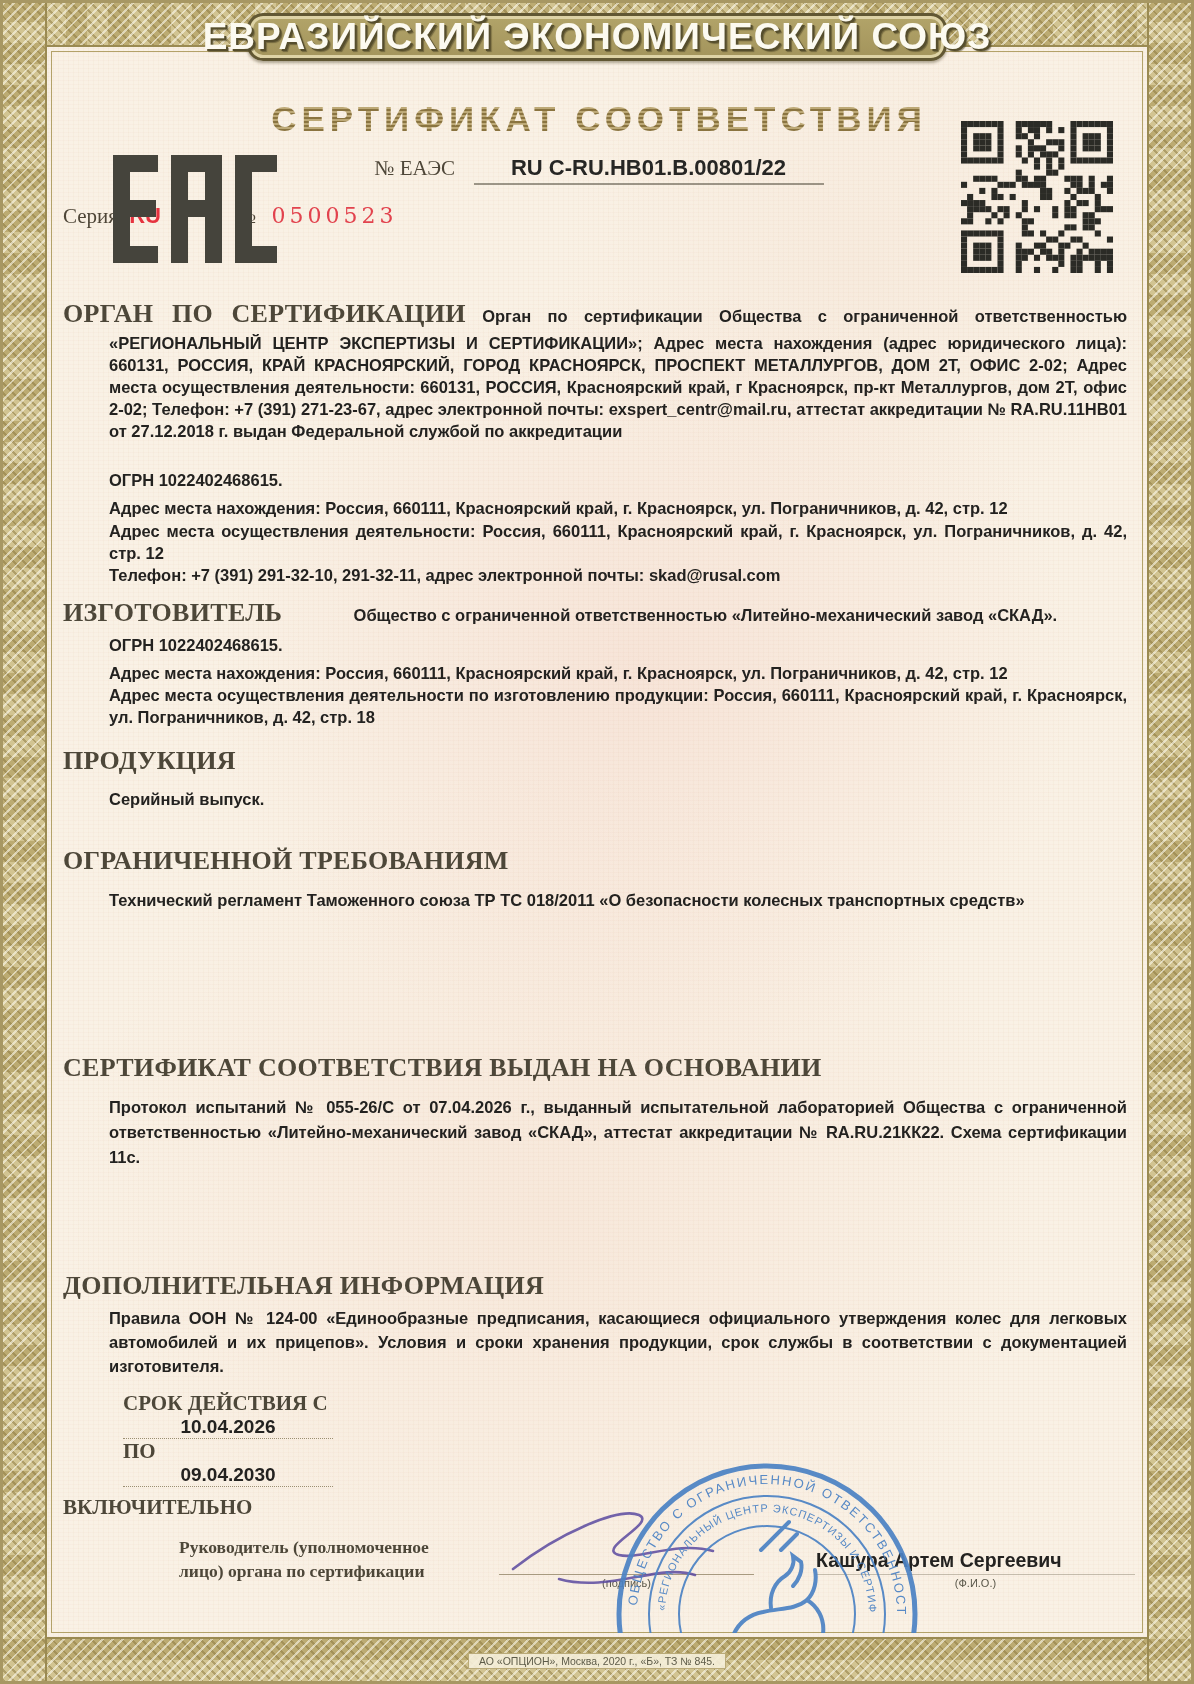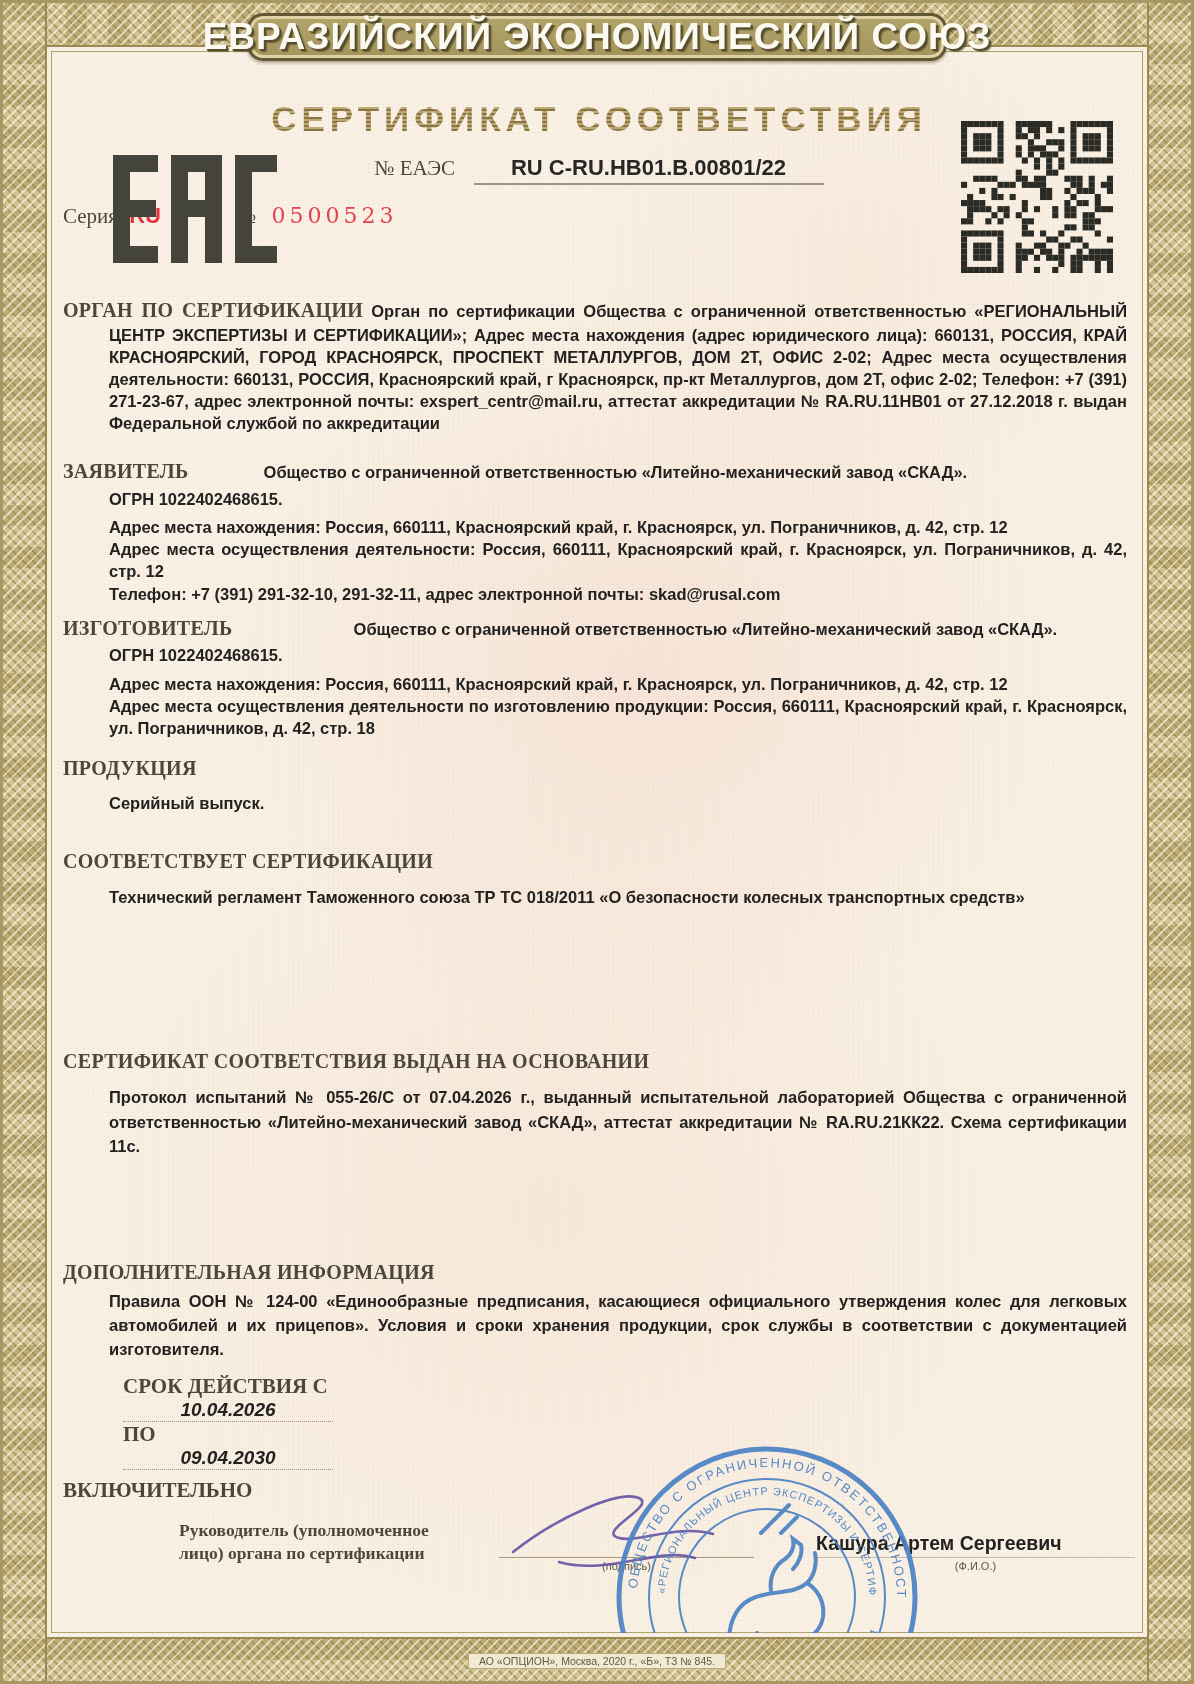--- a/index.html
+++ b/index.html
@@ -76,41 +76,41 @@
   .cert-value { display:inline-block; min-width:350px; margin-left:14px; font-size:22px; font-weight:800; color:#262624; border-bottom:2px solid rgba(80,75,60,.55); padding:0 10px 2px; }
   .series-line { margin-top:18px; text-align:left; font-family:"Liberation Serif", serif; font-size:21px; color:#4e4638; }
   .series-val { color:#e6333f; font-family:"Liberation Sans", sans-serif; font-weight:800; font-size:22px; margin-right:70px; margin-left:6px; }
   .blank-no { margin-left:10px; font-family:"DejaVu Serif", serif; font-size:22px; color:#e2434e; letter-spacing:4px; }
 
   
   .sections { padding-right:8px; }
   .para { font-size:16.5px; font-weight:700; color:#232220; text-align:justify; line-height:1.34; }
   .hang { padding-left:46px; }
   .hang > .sec-label { margin-left:-46px; }
-  .sec-label { font-family:"Liberation Serif", serif; font-weight:700; font-size:20px; color:#4d4739; letter-spacing:.3px; }
+  .sec-label { font-family:"Liberation Serif", serif; font-weight:700; font-size:26px; color:#4d4739; letter-spacing:.3px; }
   .sec-label.block { display:block; margin-bottom:6px; }
   .indent { padding-left:46px; }
   .sp6 { height:6px; } .sp3 { height:3px; }
 
   .sec-org { margin-top:2px; }
   .sec-applicant { margin-top:24px; }
   .sec-manufacturer { margin-top:10px; }
   .sec-product { margin-top:18px; }
   .sec-product .para { max-width:980px; }
   .sec-tnved { margin-top:76px; display:flex; align-items:baseline; }
   .tnved-value { font-size:19px; font-weight:800; color:#232220; margin-left:66px; letter-spacing:1px; }
   .sec-req { margin-top:36px; }
   .sec-basis { margin-top:140px; }
   .sec-basis .para, .sec-req .para { line-height:1.5; }
   .sec-add { margin-top:102px; }
   .sec-add .para { line-height:1.45; }
 
   .validity { margin-top:12px; font-family:"Liberation Serif", serif; font-size:21px; font-weight:700; color:#4d4739; }
   .validity-row { display:flex; align-items:baseline;flex-direction:column; }
-  .date-slot { display:inline-block; width:210px; text-align:center; font-family:"Liberation Sans", sans-serif; font-size:19px; font-weight:800; color:#232220; border-bottom:1.5px dotted #9b8e72; margin:0 14px;font-style:italic; }
+  .date-slot { display:inline-block; width:210px; text-align:center; font-family:"Liberation Sans", sans-serif; font-size:19px; font-weight:800; color:#232220; border-bottom:1.5px dotted #9b8e72; margin:0 14px; }
   .po-label { margin-left:60px; }
   .inclusive { margin-top:8px; }
 
   
   .sig-zone { position:relative; margin-top:16px; padding-left:116px; }
   .sig-row { display:grid; grid-template-columns:320px 255px 1fr; align-items:end; margin-bottom:22px; }
   .sig-role { font-family:"Liberation Serif", serif; font-weight:700; font-size:17.5px; color:#4d4739; line-height:1.35; padding-bottom:6px; }
   .sig-role span { display:block; }
   .sig-mid { text-align:center; position:relative; }
   .sig-mid .line { border-bottom:1px solid #a79a80; height:0; }
@@ -465,24 +465,20 @@
     <div class="sections">
 
       <div class="sec-org">
         <p class="para hang">
           <span class="sec-label">ОРГАН ПО СЕРТИФИКАЦИИ</span>
           <span>Орган по сертификации Общества с ограниченной ответственностью «РЕГИОНАЛЬНЫЙ ЦЕНТР ЭКСПЕРТИЗЫ И СЕРТИФИКАЦИИ»; Адрес места нахождения (адрес юридического лица): 660131, РОССИЯ, КРАЙ КРАСНОЯРСКИЙ, ГОРОД КРАСНОЯРСК, ПРОСПЕКТ МЕТАЛЛУРГОВ, ДОМ 2Т, ОФИС 2-02; Адрес места осуществления деятельности: 660131, РОССИЯ, Красноярский край, г Красноярск, пр-кт Металлургов, дом 2Т, офис 2-02; Телефон: +7 (391) 271-23-67, адрес электронной почты: exspert_centr@mail.ru, аттестат аккредитации № RA.RU.11НВ01 от 27.12.2018 г. выдан Федеральной службой по аккредитации</span>
         </p>
       </div>
 
       <div class="sec-applicant">
-        <p class="para hang">
-          <span class="sec-label" style="display:inline-block; min-width:196px;">ЗАЯВИТЕЛЬ</span>
-          <span>Общество с ограниченной ответственностью «Литейно-механический завод «СКАД».</span>
-        </p>
         <div class="sp3"></div>
         <p class="para indent">ОГРН 1022402468615.</p>
         <div class="sp6"></div>
         <p class="para indent">Адрес места нахождения: Россия, 660111, Красноярский край, г. Красноярск, ул. Пограничников, д. 42, стр. 12</p>
         <p class="para indent">Адрес места осуществления деятельности: Россия, 660111, Красноярский край, г. Красноярск, ул. Пограничников, д. 42, стр. 12</p>
         <p class="para indent">Телефон: +7 (391) 291-32-10, 291-32-11, адрес электронной почты: skad@rusal.com</p>
       </div>
 
       <div class="sec-manufacturer">
         <p class="para hang">
@@ -497,21 +493,21 @@
       </div>
 
       <div class="sec-product">
         <span class="sec-label block">ПРОДУКЦИЯ</span>
         <div class="sp6"></div>
         <p class="para indent">Серийный выпуск.</p>
       </div>
 
 
       <div class="sec-req">
-        <span class="sec-label block">СООТВЕТСТВУЕТ СЕРТИФИКАЦИИ</span>
+        <span class="sec-label block">ОГРАНИЧЕННОЙ ТРЕБОВАНИЯМ</span>
         <div class="sp6"></div>
         <p class="para indent">Технический регламент Таможенного союза ТР ТС 018/2011 «О безопасности колесных транспортных средств»</p>
       </div>
 
       <div class="sec-basis">
         <span class="sec-label block">СЕРТИФИКАТ СООТВЕТСТВИЯ ВЫДАН НА ОСНОВАНИИ</span>
         <div class="sp6"></div>
         <p class="para indent">Протокол испытаний № 055-26/С от 07.04.2026 г., выданный испытательной лабораторией Общества с ограниченной ответственностью «Литейно-механический завод «СКАД», аттестат аккредитации № RA.RU.21КК22. Схема сертификации 11с.</p>
       </div>
 

